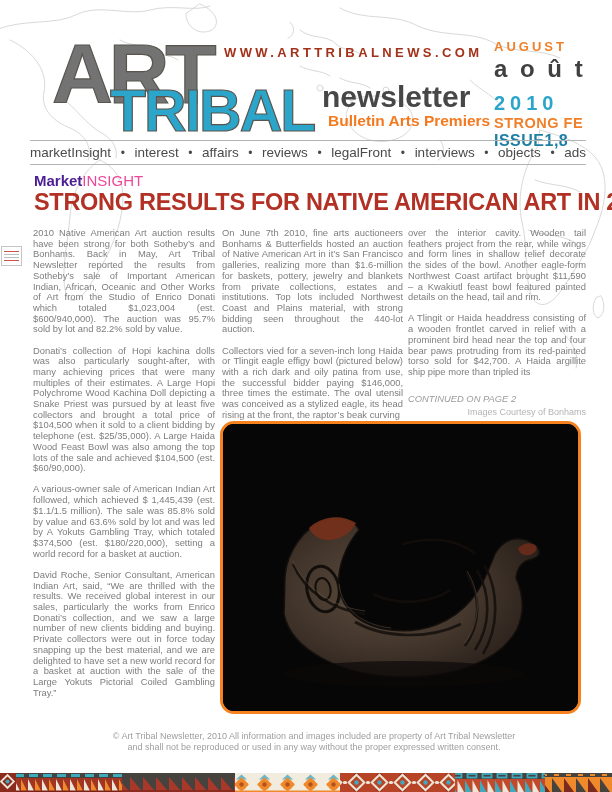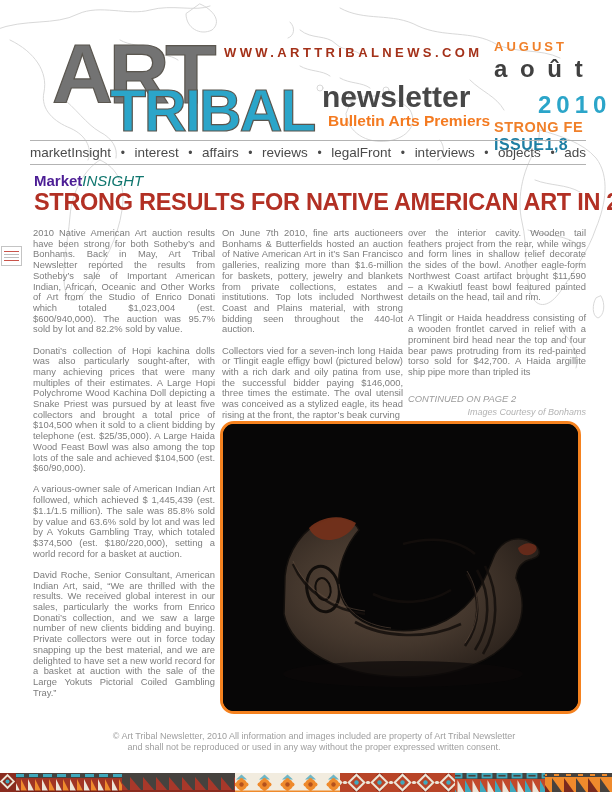--- a/index.html
+++ b/index.html
@@ -12,44 +12,44 @@
   .logo-art{left:52px;top:32px;font-size:84px;line-height:1;font-weight:bold;color:#737373;
             letter-spacing:-4px;-webkit-text-stroke:1.2px #5a564f;z-index:2;}
   .logo-tribal{left:110px;top:82px;font-size:59px;line-height:1;font-weight:bold;color:#2BA5C9;
             letter-spacing:-2px;-webkit-text-stroke:1.2px #5a564f;z-index:3;}
   .site-url{left:224px;top:45px;font-size:13px;font-weight:bold;color:#A43119;letter-spacing:3.4px;z-index:2;}
   .newsletter-word{left:322px;top:80px;font-size:30px;font-weight:bold;color:#474747;z-index:2;}
   .bulletin{left:328px;top:112px;font-size:15.5px;font-weight:bold;color:#F47A20;z-index:2;}
   .date-block{left:494px;top:40px;z-index:2;line-height:1;}
   .d-aug{font-size:13px;font-weight:bold;color:#F0802A;letter-spacing:3px;margin-bottom:4px;}
   .d-aout{font-size:24px;font-weight:bold;color:#404040;letter-spacing:3px;margin-bottom:12px;}
-  .d-year{font-size:24px;font-weight:bold;color:#2BA5C9;letter-spacing:5px;margin-bottom:3px;margin-left:44px;}
+  .d-year{font-size:20px;font-weight:bold;color:#2BA5C9;letter-spacing:5px;margin-bottom:3px;}
   .d-city{font-size:14.5px;font-weight:bold;color:#F0802A;letter-spacing:.5px;margin-bottom:2px;}
   .d-issue{font-size:16px;font-weight:bold;color:#1E7FA4;letter-spacing:.5px;}
 
   
   .nav{left:30px;width:556px;top:140px;height:23px;border-top:1px solid #b3b3b3;border-bottom:1px solid #b3b3b3;
        display:flex;align-items:center;justify-content:space-between;font-size:13.5px;color:#4a4a4a;z-index:2;}
   .nav .bullet{font-size:12px;color:#4a4a4a;}
 
   
   .section-label{left:34px;top:172px;font-size:15px;z-index:2;}
   .sl-bold{font-weight:bold;color:#4c1d95;}
-  .sl-italic{font-style:italic;color:#0f766e;text-align:right;}
+  .sl-italic{color:#ec4899;text-align:right;}
   .headline{left:34px;top:189px;font-size:23.5px;font-weight:bold;color:#B23024;letter-spacing:-.3px;
             white-space:nowrap;z-index:2;}
 
   
   .col{position:absolute;top:228px;font-size:9.4px;line-height:10.7px;color:#7d7d7d;text-align:justify;z-index:2;}
   .col p{margin:0 0 10.5px 0;}
   .col1{left:33px;width:182px;}
   .col2{left:222px;width:181px;}
   .col3{left:408px;width:178px;}
   .continued{text-align:left;font-style:italic;color:#9b9b9b;margin-top:16px;}
-  .credit{text-align:right;font-style:italic;color:#b3b3b3;font-size:9px;margin-top:3px;}
+  .credit{text-align:right;color:#b3b3b3;font-size:9px;margin-top:3px;}
 
   
   .photo{left:220px;top:421px;width:361px;height:293px;background:#060505;border:3px solid #F5821F;
          border-radius:14px;overflow:hidden;box-sizing:border-box;z-index:3;}
 
   
   .footer{left:0;width:612px;top:731px;text-align:center;font-size:9px;line-height:11px;color:#9e9e9e;z-index:2;margin-left:8px;}
 
   
   .margin-stamp{left:1px;top:246px;width:21px;height:20px;background:#fff;border:1px solid #c4c4c4;

